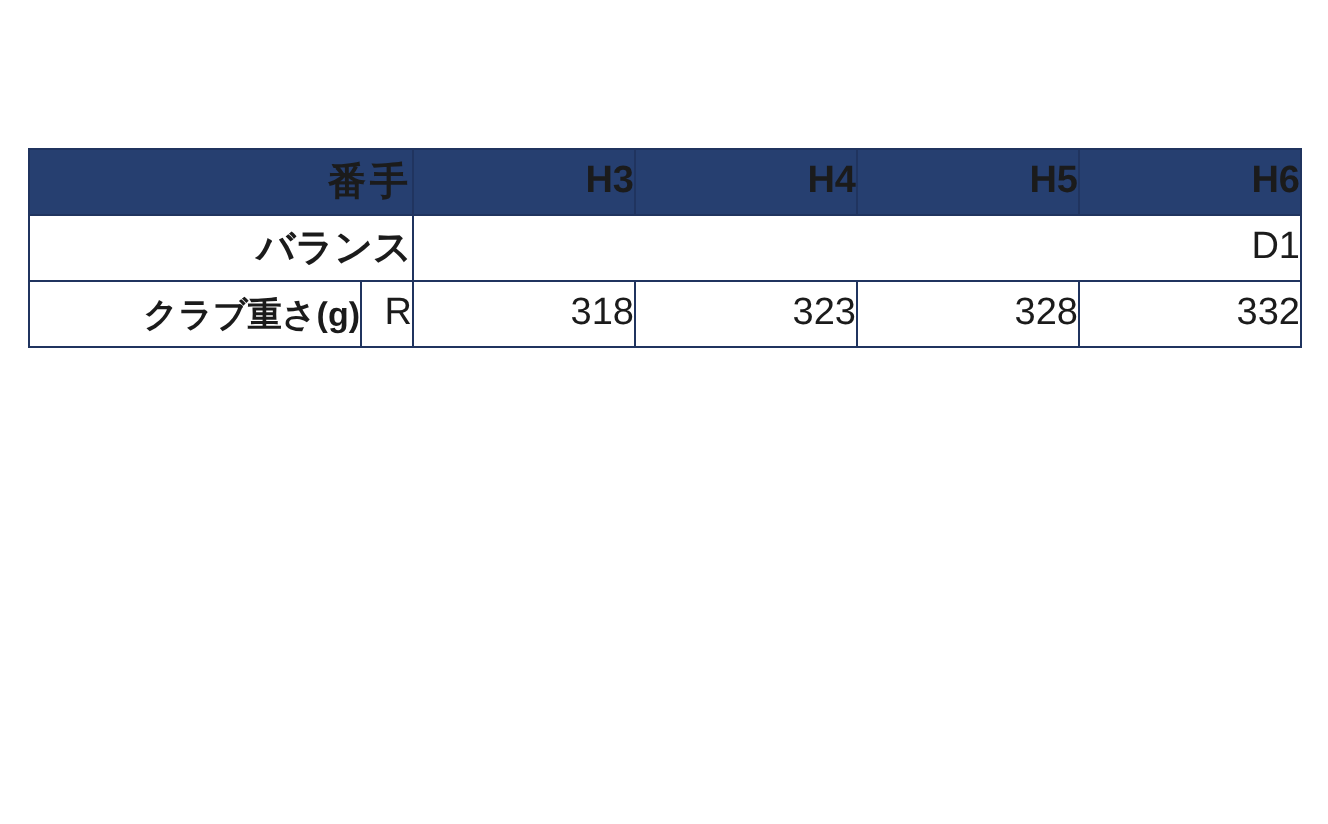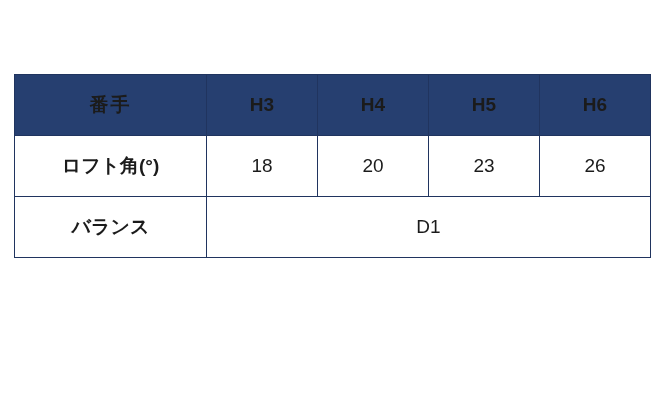--- a/index.html
+++ b/index.html
@@ -22,26 +22,26 @@
   table.spec {
     border-collapse: collapse;
     table-layout: fixed;
     width: 636px;
   }
   table.spec col.c-label { width: 166px; }
   table.spec col.c-sub   { width: 26px; }
   table.spec col.c-val   { width: 111px; }
   table.spec th, table.spec td {
     border: 1px solid #20345f;
-    text-align: center;
+    text-align: right;
     vertical-align: middle;
     color: #1b1b1b;
     font-size: 19px;
     height: 32px;
-    padding: 14px;
+    padding: 0;
     white-space: nowrap;
     margin-left: 32px;
   }
   thead th {
     background: #263f70;
     color: #ffffff;
     font-weight: bold;
     font-size: 21px;
     height: 42px;
     border-color: #263f70;
@@ -86,25 +86,26 @@
       <tr>
         <th class="head-label" colspan="2">番手</th>
         <th>H3</th>
         <th>H4</th>
         <th>H5</th>
         <th>H6</th>
       </tr>
     </thead>
     <tbody>
       <tr>
-        <td class="row-label" colspan="2">ロフト角(°)</td>
-        <td class="value">18</td>
-        <td class="value">20</td>
-        <td class="value">23</td>
-        <td class="value">26</td>
+        <td class="row-label" colspan="2">バランス</td>
+        <td class="merged" colspan="4">D1</td>
       </tr>
       <tr>
-        <td class="row-label" colspan="2">バランス</td>
-        <td class="merged" colspan="4">D1</td>
+        <td class="row-label small">クラブ重さ(g)</td>
+        <td class="sub-cell">R</td>
+        <td class="value">318</td>
+        <td class="value">323</td>
+        <td class="value">328</td>
+        <td class="value">332</td>
       </tr>
     </tbody>
   </table>
 </div>
 
 </body></html>

